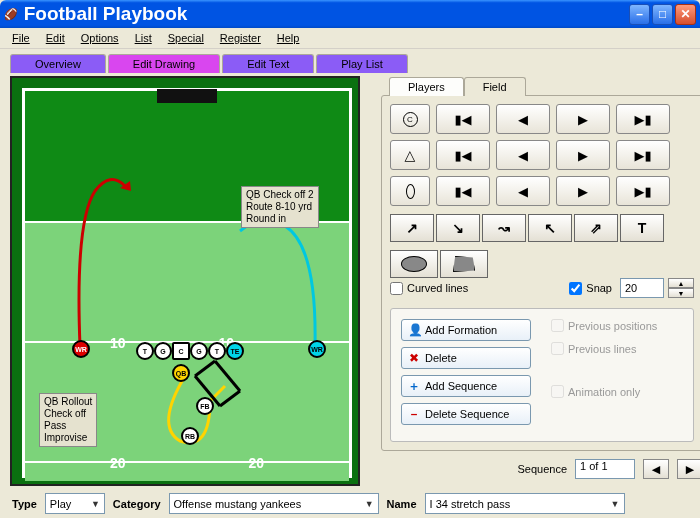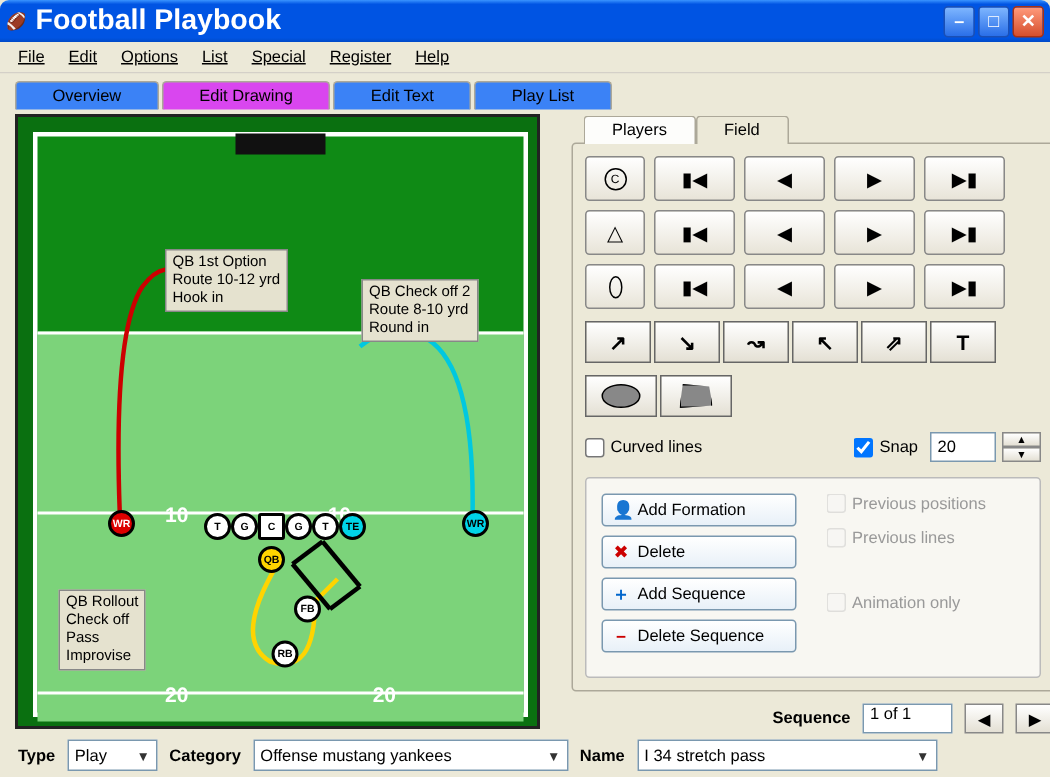--- a/index.html
+++ b/index.html
@@ -5,21 +5,21 @@
 * { box-sizing: border-box; margin: 0; padding: 0; font-family: Tahoma, sans-serif; font-size: 11px; }
 body { background: #ece9d8; width: 700px; height: 518px; overflow: hidden; }
 .titlebar { background: linear-gradient(to bottom, #3a94ff 0%, #0054e3 10%, #0054e3 90%, #004ac7 100%); height: 28px; display: flex; align-items: center; padding: 0 4px; color: white; border-radius: 6px 6px 0 0; }
 .titlebar .title { margin-left: 6px; font-weight: bold; font-size: 19px; flex: 1; }
 .titlebar .win-btns { display: flex; gap: 2px; }
 .win-btn { width: 21px; height: 21px; background: linear-gradient(to bottom, #7eb6ff, #2a6fe8); border: 1px solid #1a4fb5; border-radius: 3px; color: white; display: flex; align-items: center; justify-content: center; cursor: pointer; font-size: 12px; font-weight: bold; }
 .win-btn.close { background: linear-gradient(to bottom, #ff9a7b, #d64f2e); border-color: #a83014; }
 .menubar { display: flex; background: #ece9d8; border-bottom: 1px solid #d4d0c8; padding: 2px 4px; }
 .menu-item { padding: 2px 8px; cursor: pointer; text-decoration: underline; }
 .tabbar { display: flex; padding: 4px 10px 0; gap: 0; background: #ece9d8; }
-.tab { padding: 3px 24px; border: 1px solid #aca899; border-bottom: none; background: #3b82f6; cursor: pointer; position: relative; top: 1px; border-radius: 3px 3px 0 0; margin-right: 2px; }
+.tab { padding: 3px 24px; border: 1px solid #aca899; border-bottom: none; background: #8b5cf6; cursor: pointer; position: relative; top: 1px; border-radius: 3px 3px 0 0; margin-right: 2px; }
 .tab.active { background: #d946ef; z-index: 2; }
 .content { position: relative; height: 430px; padding: 8px; }
 .field-wrap { position: absolute; left: 10px; top: 4px; width: 350px; height: 410px; background: #0a7010; border: 2px solid #222; }
 .field { position: absolute; top: 10px; left: 10px; width: 330px; height: 390px; background: #0f8a15; border: 3px solid #fff; }
 .hatch-top { position: absolute; top: -2px; left: 50%; transform: translateX(-50%); width: 60px; height: 14px; background: #111; }
 .light-zone { position: absolute; top: 130px; left: 0; width: 100%; height: 260px; background: #7cd37a; }
 .yard-line { position: absolute; left: 0; width: 100%; border-top: 2px solid #fff; }
 .yard-num { position: absolute; color: #fff; font-size: 14px; font-weight: bold; }
 .annotation { position: absolute; background: #e5e2cf; border: 1px solid #888; padding: 2px 4px; font-size: 10px; line-height: 12px; white-space: pre; }
 .player { position: absolute; width: 18px; height: 18px; border: 2px solid #000; border-radius: 50%; background: #fff; display: flex; align-items: center; justify-content: center; font-size: 7px; font-weight: bold; transform: translate(-50%,-50%); }
@@ -28,21 +28,21 @@
 .inner-tabs { display: flex; padding-left: 8px; }
 .inner-tab { padding: 3px 18px; border: 1px solid #aca899; border-radius: 3px 3px 0 0; border-bottom: none; background: #ece9d8; cursor: pointer; position: relative; top: 1px; }
 .inner-tab.active { background: #fdfdfb; z-index: 2; }
 .panel-box { border: 1px solid #aca899; background: #ece9d8; padding: 8px; border-radius: 3px; }
 .player-rows { display: flex; flex-direction: column; gap: 6px; }
 .player-row { display: flex; gap: 6px; align-items: center; }
 .shape-btn { width: 40px; height: 30px; border: 1px solid #888; background: linear-gradient(to bottom, #fff, #e8e4d8); border-radius: 3px; display: flex; align-items: center; justify-content: center; cursor: pointer; }
 .nav-btn { width: 54px; height: 30px; border: 1px solid #888; background: linear-gradient(to bottom, #fff, #e8e4d8); border-radius: 3px; display: flex; align-items: center; justify-content: center; cursor: pointer; font-size: 13px; }
 .tool-row { display: flex; gap: 2px; margin-top: 8px; }
 .tool-btn { width: 44px; height: 28px; border: 1px solid #666; background: linear-gradient(to bottom, #fff, #e4e0d4); display: flex; align-items: center; justify-content: center; cursor: pointer; font-size: 14px; font-weight: bold; }
-.check-row { display: flex; align-items: center; gap: 4px; margin-top: 10px; }
+.check-row { display: flex; align-items: center; gap: 4px; }
 .check-row input[type=checkbox] { width: 13px; height: 13px; }
 .action-box { border: 1px solid #bbb; background: #f8f7f2; padding: 10px; margin-top: 10px; border-radius: 3px; }
 .action-btn { width: 130px; height: 22px; border: 1px solid #7a98af; background: linear-gradient(to bottom, #fff, #e8f0f8); border-radius: 3px; text-align: left; padding-left: 6px; cursor: pointer; display: flex; align-items: center; gap: 5px; margin-bottom: 6px; }
 .action-btn .ico { display: inline-block; width: 12px; text-align: center; font-size: 12px; }
 .gray-check { color: #999; display: flex; align-items: center; gap: 4px; margin-bottom: 10px; }
 .gray-check input { opacity: 0.6; }
 .seq-row { display: flex; align-items: center; gap: 8px; justify-content: flex-end; margin-top: 8px; }
 .seq-field { width: 60px; height: 20px; border: 1px solid #7a98af; background: #fff; padding: 0 4px; }
 .small-nav { width: 26px; height: 20px; border: 1px solid #888; background: linear-gradient(to bottom,#fff,#e4e0d4); cursor: pointer; display:flex; align-items:center; justify-content:center; }
 .bottom-bar { position: absolute; bottom: 4px; left: 0; width: 100%; padding: 0 12px; display: flex; align-items: center; gap: 8px; }
@@ -100,23 +100,20 @@
         <path d="M55 255 Q 50 130 70 100 Q 85 80 100 95" stroke="#cc0000" stroke-width="3" fill="none"></path>
         <path d="M290 255 Q 292 155 260 135 Q 240 120 215 140" stroke="#00c8e0" stroke-width="3" fill="none"></path>
         <path d="M160 285 Q 130 335 155 350 Q 185 360 185 310 L 200 295" stroke="#ffd400" stroke-width="3" fill="none"></path>
         <line x1="190" y1="270" x2="215" y2="300" stroke="#000" stroke-width="3"></line>
         <line x1="170" y1="285" x2="195" y2="315" stroke="#000" stroke-width="3"></line>
         <line x1="170" y1="285" x2="190" y2="270" stroke="#000" stroke-width="3"></line>
         <line x1="195" y1="315" x2="215" y2="300" stroke="#000" stroke-width="3"></line>
         <path d="M105 90 L 95 97 L 106 100 Z" fill="#cc0000"></path>
       </svg>
 
-      <div class="annotation" style="top:75px;left:85px">QB 1st Option
-Route 10-12 yrd
-Hook in</div>
       <div class="annotation" style="top:95px;left:216px">QB Check off 2
 Route 8-10 yrd
 Round in</div>
       <div class="annotation" style="top:302px;left:14px">QB Rollout
 Check off
 Pass
 Improvise</div>
 
       <div class="player" style="top:258px;left:56px;background:#d00;color:#fff">WR</div>
       <div class="player" style="top:258px;left:292px;background:#00d4e8;color:#000">WR</div>
@@ -227,21 +224,21 @@
             <div style="height:20px"></div>
             <div class="gray-check">
                 <input type="checkbox" disabled="" style="">
                 <span>Animation only</span>
               </div>
           </div>
         </div>
       </div>
     </div>
     <div class="seq-row">
-      <span style="font-weight:bold">Sequence</span>
+      <span style="font-weight:normal">Sequence</span>
       <div class="seq-field">1 of 1</div>
       <div class="small-nav">◀</div>
       <div class="small-nav">▶</div>
     </div>
   </div>
 
 </div>
 
 <div class="bottom-bar">
   <label>Type</label>

